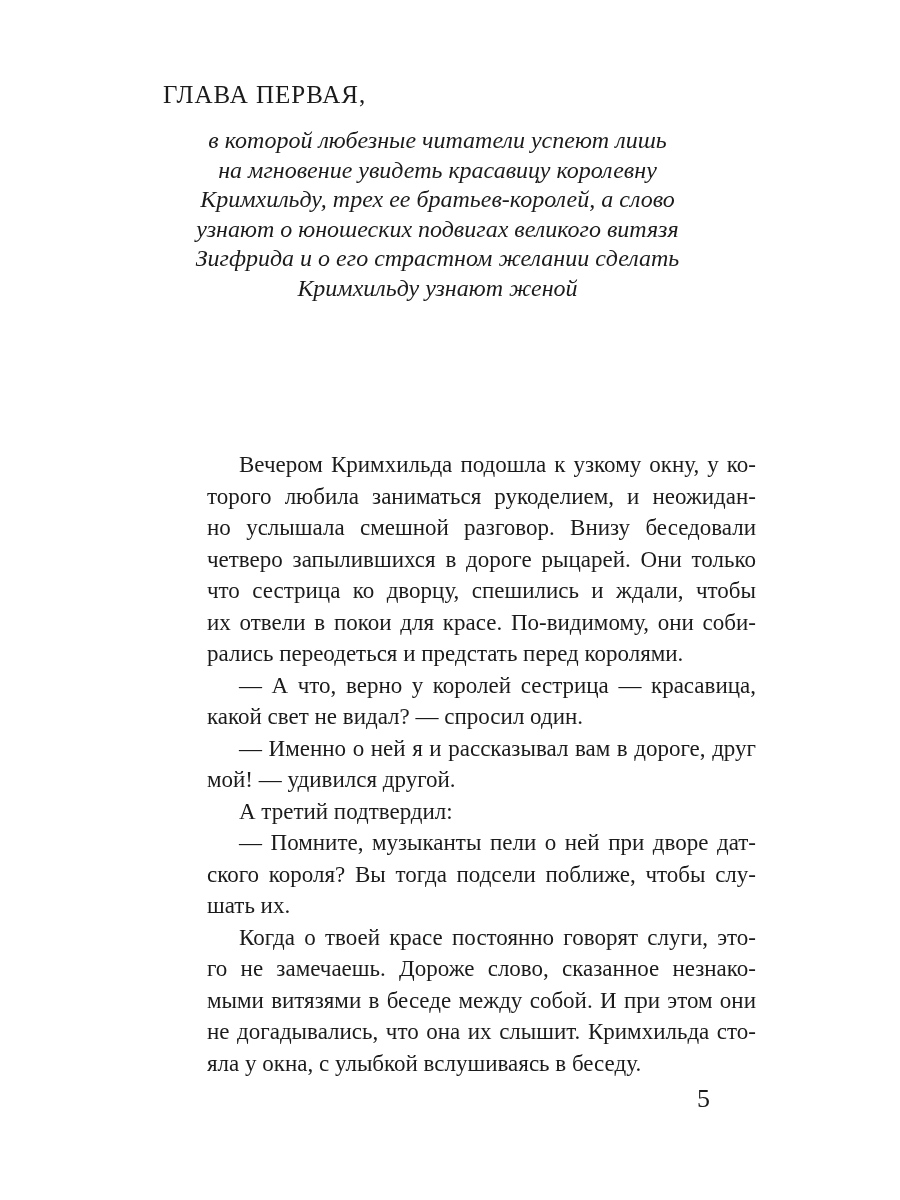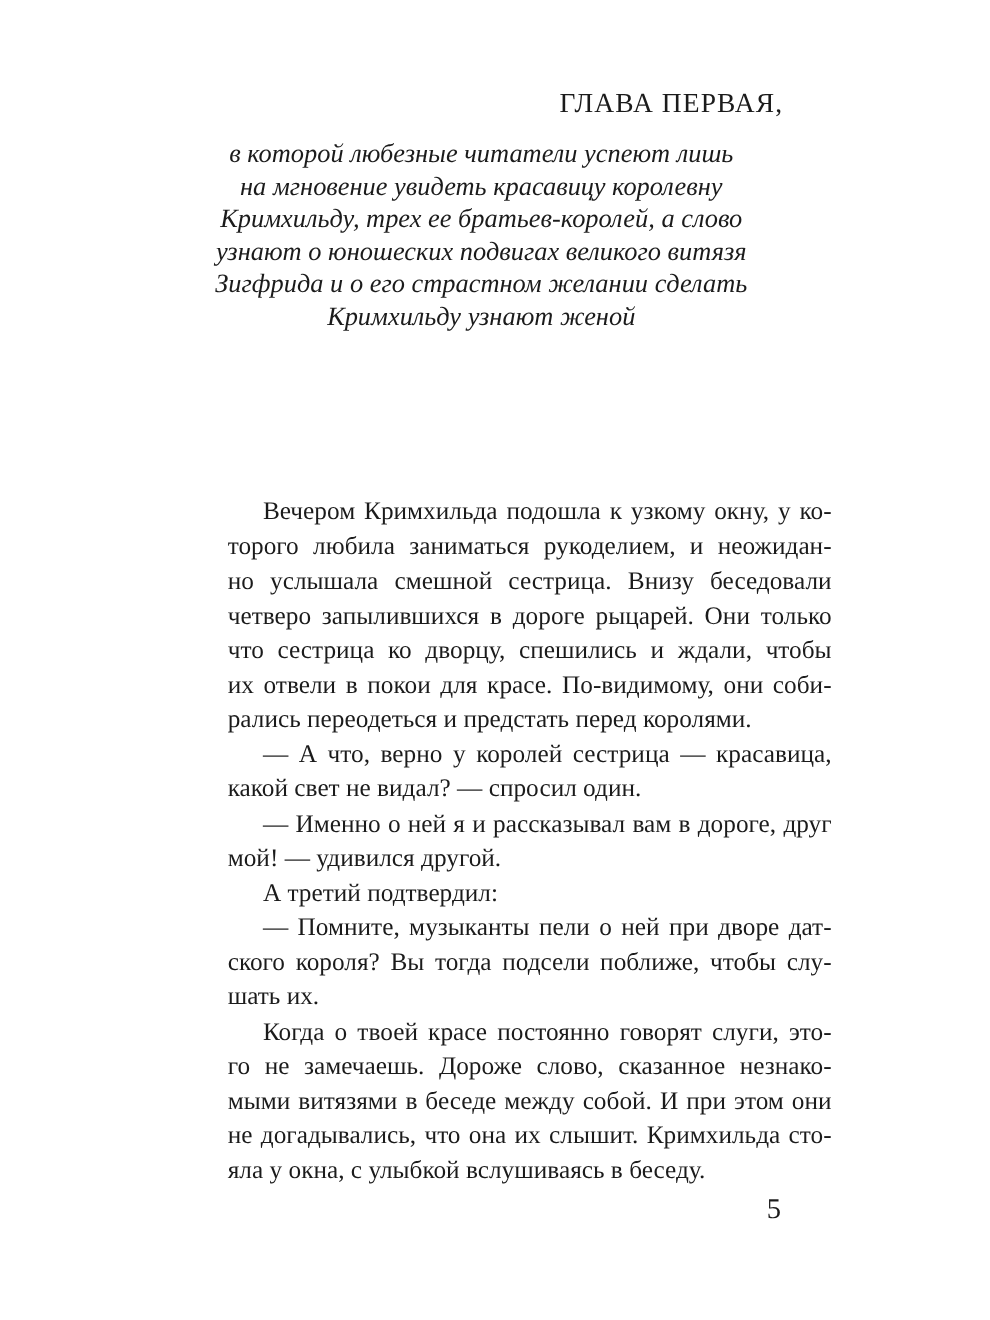--- a/index.html
+++ b/index.html
@@ -15,21 +15,21 @@
     color: var(--ink, #1b1b1b);
     font-family: "Liberation Serif", "DejaVu Serif", serif;
     overflow: hidden;
   }
   .chapter-title {
     position: absolute;
     top: 80px;
     left: 163px;
     width: 549px;
     margin: 0;
-    text-align: right;
+    text-align: left;
     font-size: 25px;
     font-weight: normal;
     letter-spacing: 1px;
     line-height: 30px;
   }
   .epigraph {
     position: absolute;
     top: 126px;
     left: 163px;
     width: 549px;
@@ -84,21 +84,21 @@
       <div class="epigraph-line">на мгновение увидеть красавицу королевну</div>
       <div class="epigraph-line">Кримхильду, трех ее братьев-королей, а слово</div>
       <div class="epigraph-line">узнают о юношеских подвигах великого витязя</div>
       <div class="epigraph-line">Зигфрида и о его страстном желании сделать</div>
       <div class="epigraph-line">Кримхильду узнают женой</div>
     </div>
 
   <div class="body-text">
       <div class="body-line indent justify">Вечером Кримхильда подошла к узкому окну, у ко-</div>
       <div class="body-line justify">торого любила заниматься рукоделием, и неожидан-</div>
-      <div class="body-line justify">но услышала смешной сестрица. Внизу беседовали</div>
+      <div class="body-line justify">но услышала смешной разговор. Внизу беседовали</div>
       <div class="body-line justify">четверо запылившихся в дороге рыцарей. Они только</div>
       <div class="body-line justify">что сестрица ко дворцу, спешились и ждали, чтобы</div>
       <div class="body-line justify">их отвели в покои для красе. По-видимому, они соби-</div>
       <div class="body-line">рались переодеться и предстать перед королями.</div>
       <div class="body-line indent justify">— А что, верно у королей сестрица — красавица,</div>
       <div class="body-line">какой свет не видал? — спросил один.</div>
       <div class="body-line indent justify">— Именно о ней я и рассказывал вам в дороге, друг</div>
       <div class="body-line">мой! — удивился другой.</div>
       <div class="body-line indent">А третий подтвердил:</div>
       <div class="body-line indent justify">— Помните, музыканты пели о ней при дворе дат-</div>

